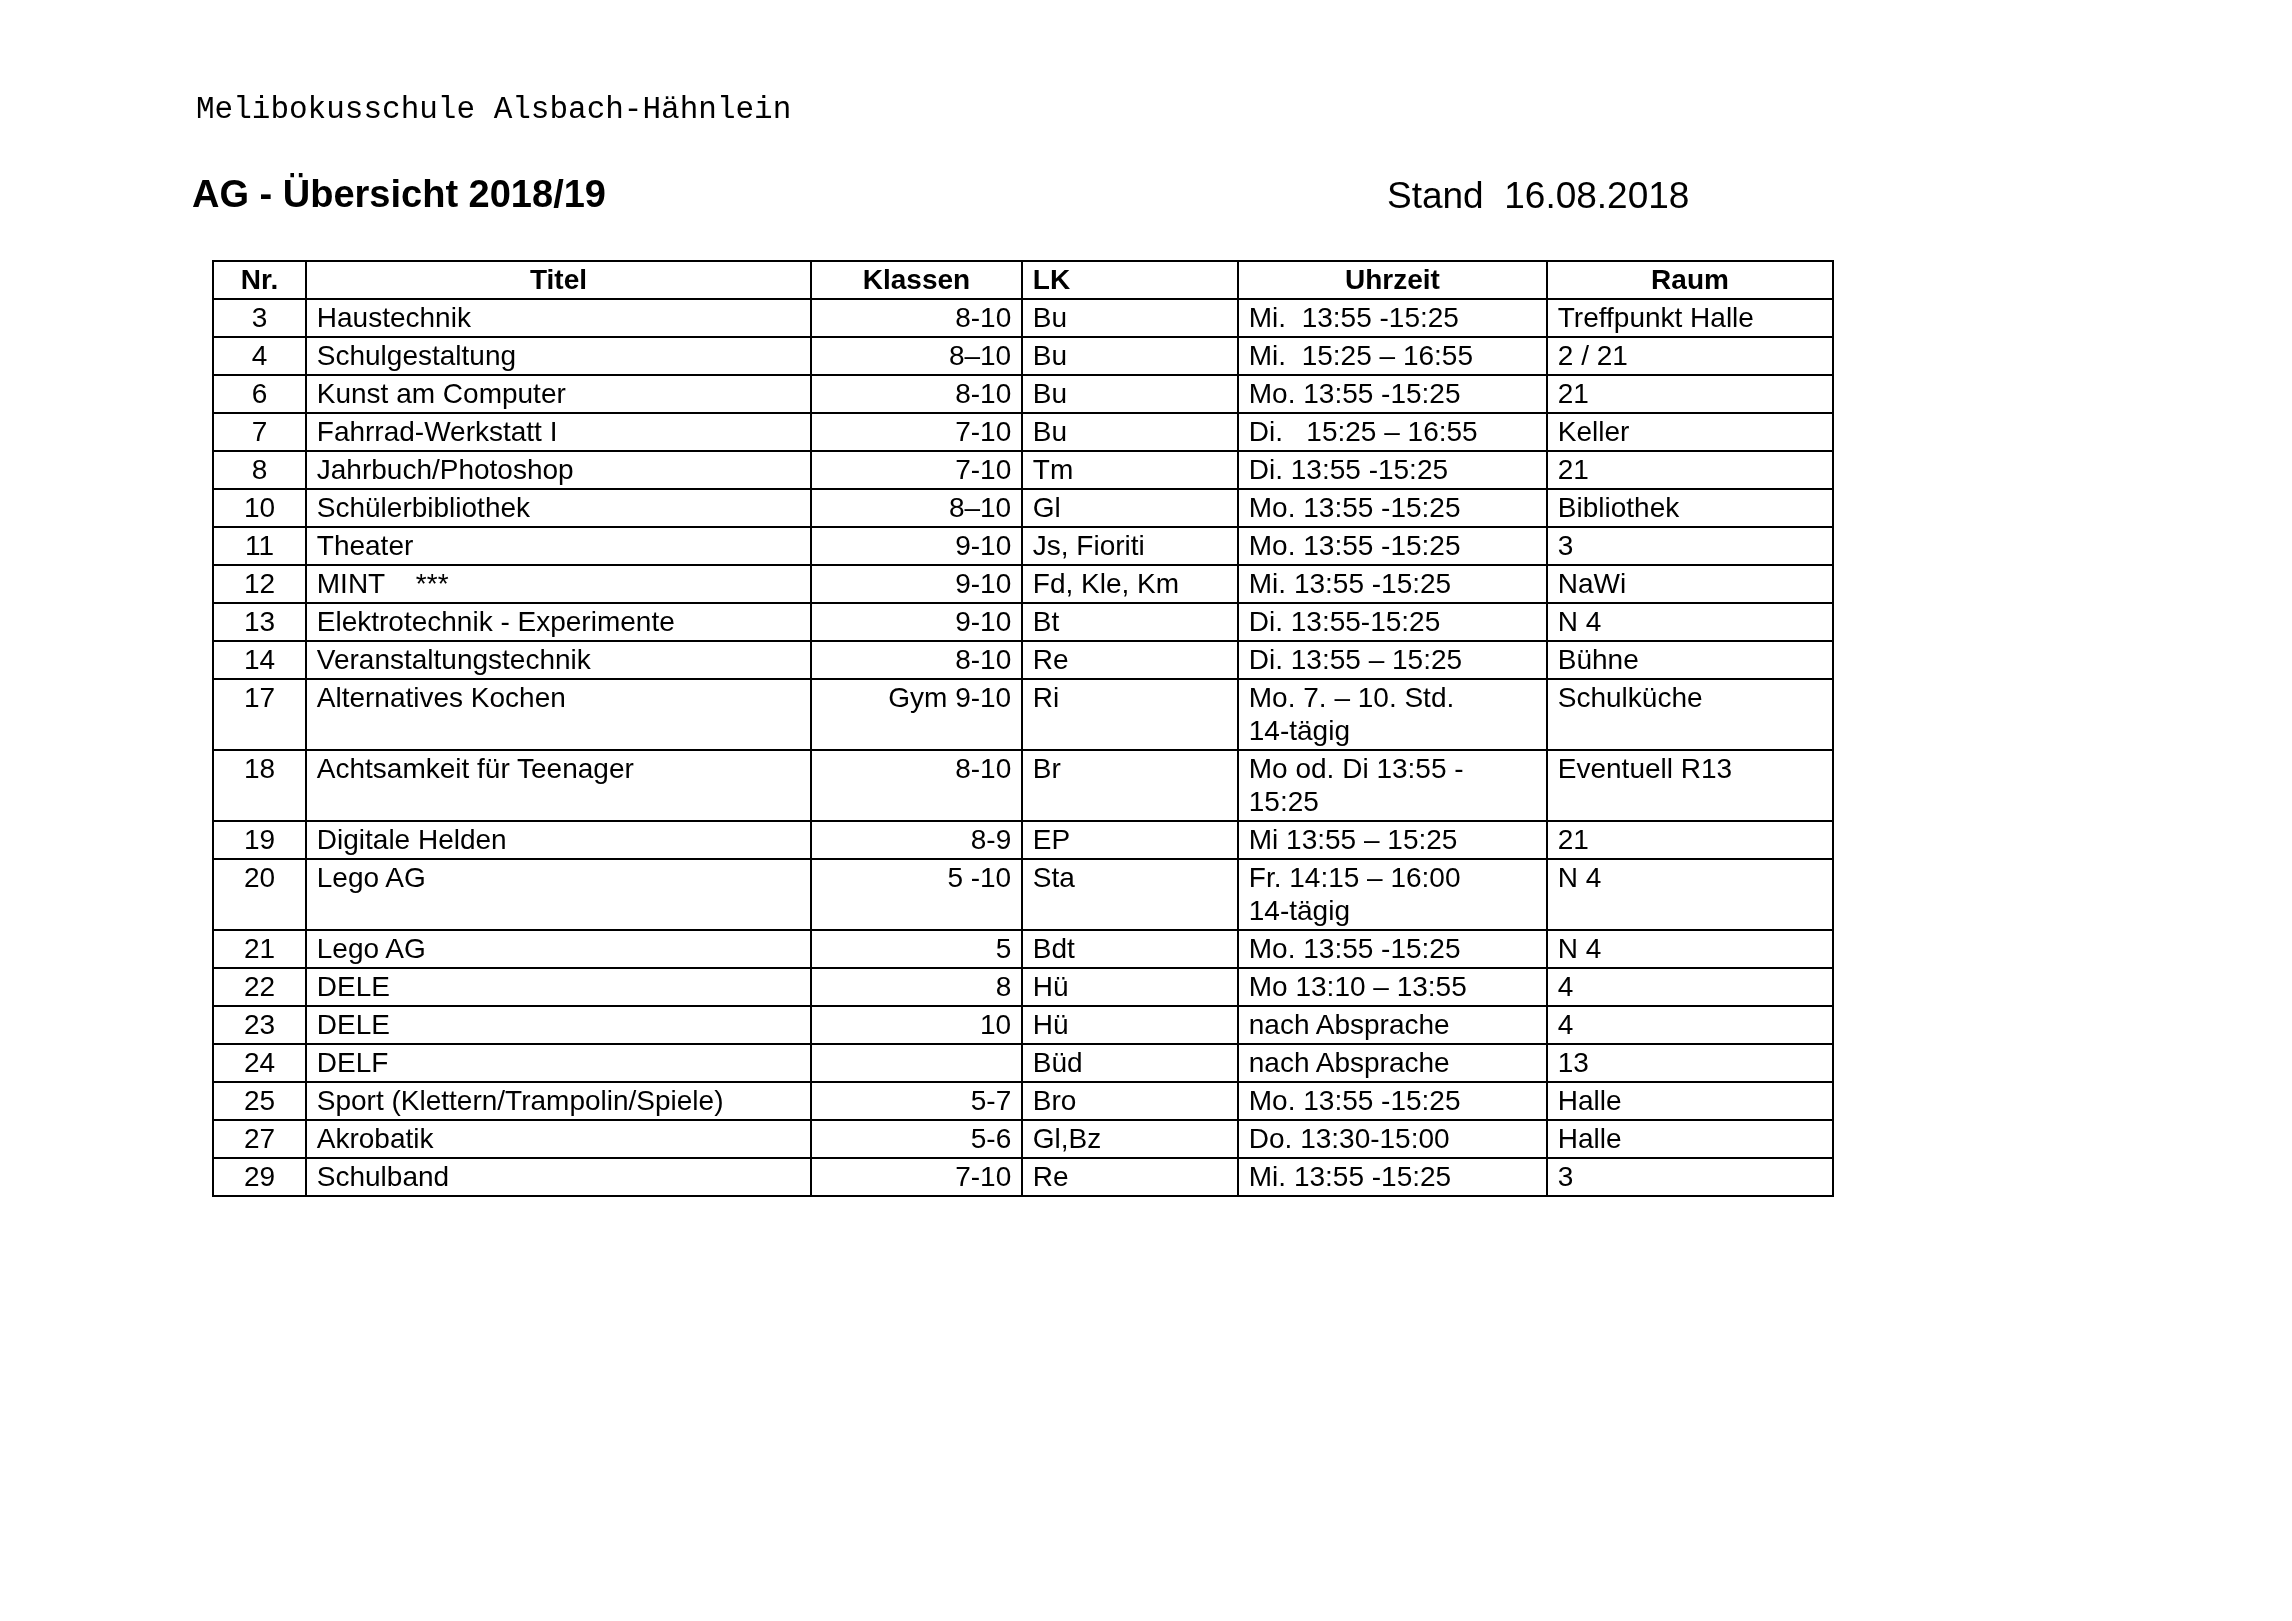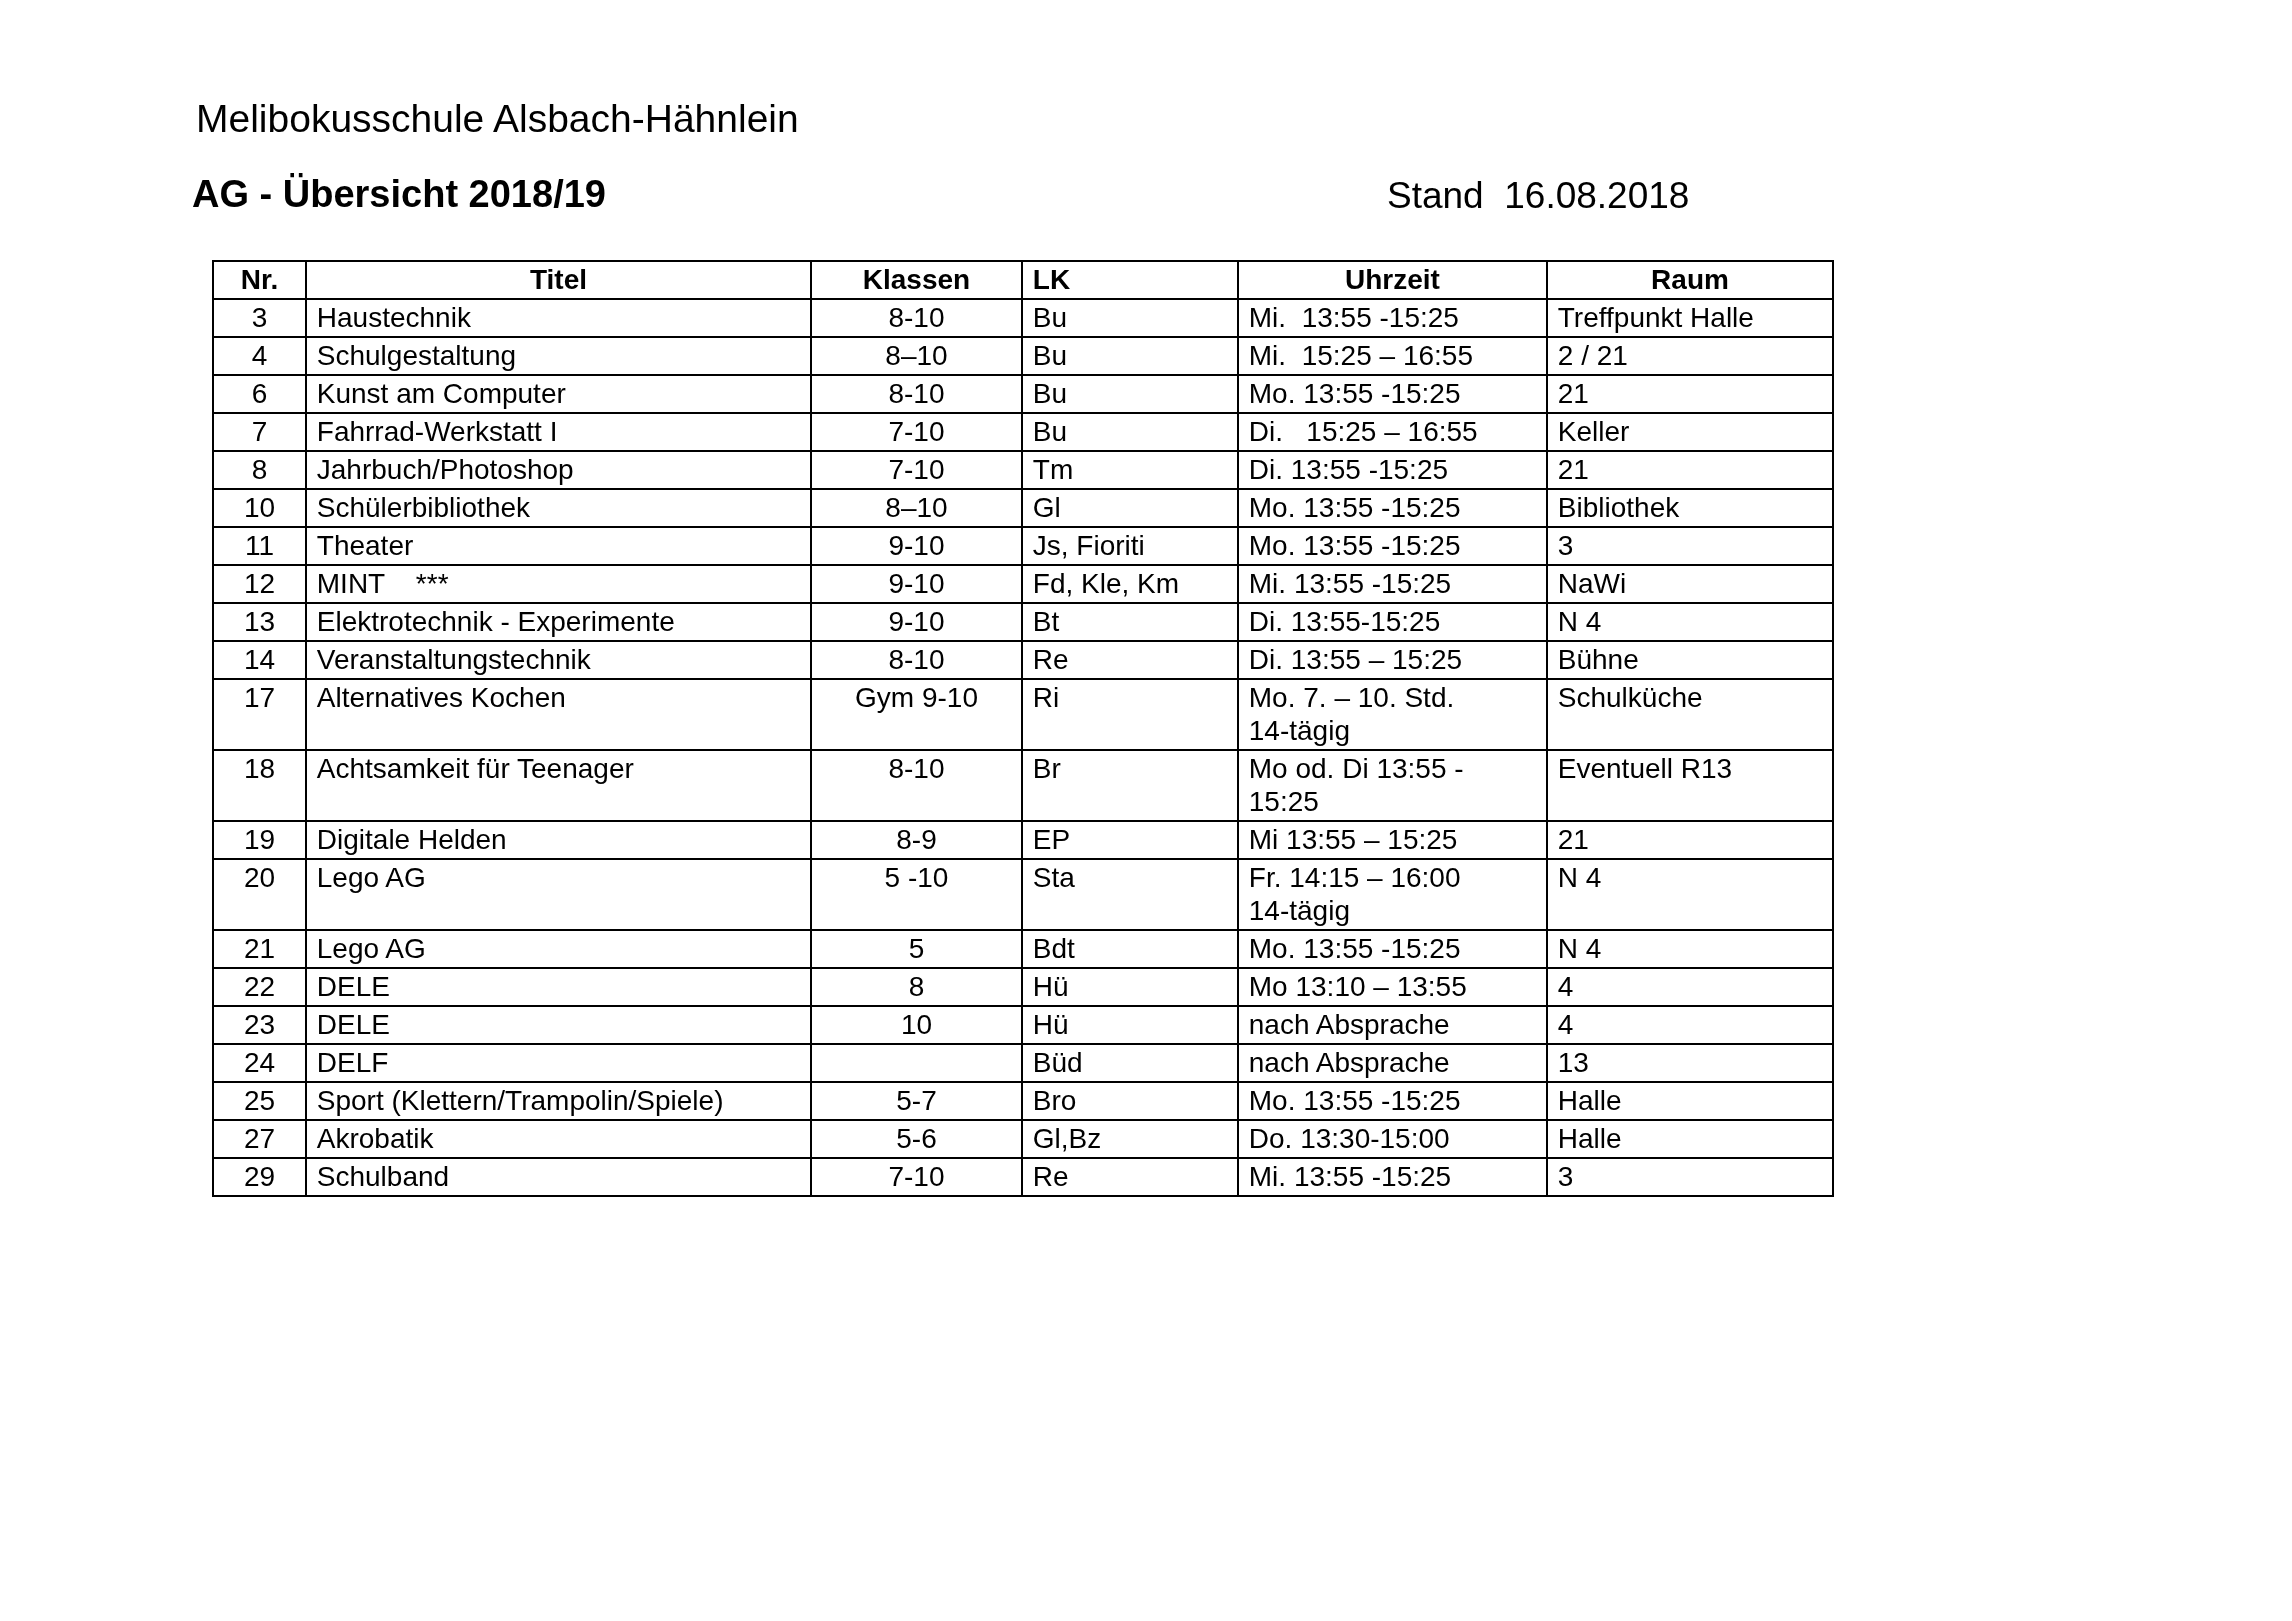--- a/index.html
+++ b/index.html
@@ -12,24 +12,25 @@
     width: 2293px;
     height: 1621px;
     background: #ffffff;
     font-family: "Liberation Sans", sans-serif;
     color: #000000;
     overflow: hidden;
   }
   .school-line {
     position: absolute;
     left: 196px;
-    top: 101px;
-    font-size: 39px;
+    top: 92px;
+    font-size: 31px;
     line-height: 35px;
     white-space: pre;
+    font-family: Liberation Mono, monospace;
   }
   .doc-title {
     position: absolute;
     left: 192px;
     top: 172px;
     font-size: 38px;
     font-weight: bold;
     line-height: 45px;
     white-space: pre;
   }
@@ -69,21 +70,21 @@
   }
   table.ag-table th {
     font-weight: bold;
     text-align: center;
   }
   table.ag-table th.align-left {
     text-align: left;
   }
   td.col-nr      { text-align: center; }
   td.col-titel   { text-align: left; }
-  td.col-klassen { text-align: center; }
+  td.col-klassen { text-align: right; }
   td.col-lk      { text-align: left; }
   td.col-uhrzeit { text-align: left; border-radius: 13px; }
   td.col-raum    { text-align: left; }
 </style>
 </head>
 <body>
 
 <div class="page">
 
   <div class="school-line">Melibokusschule Alsbach-Hähnlein</div>

